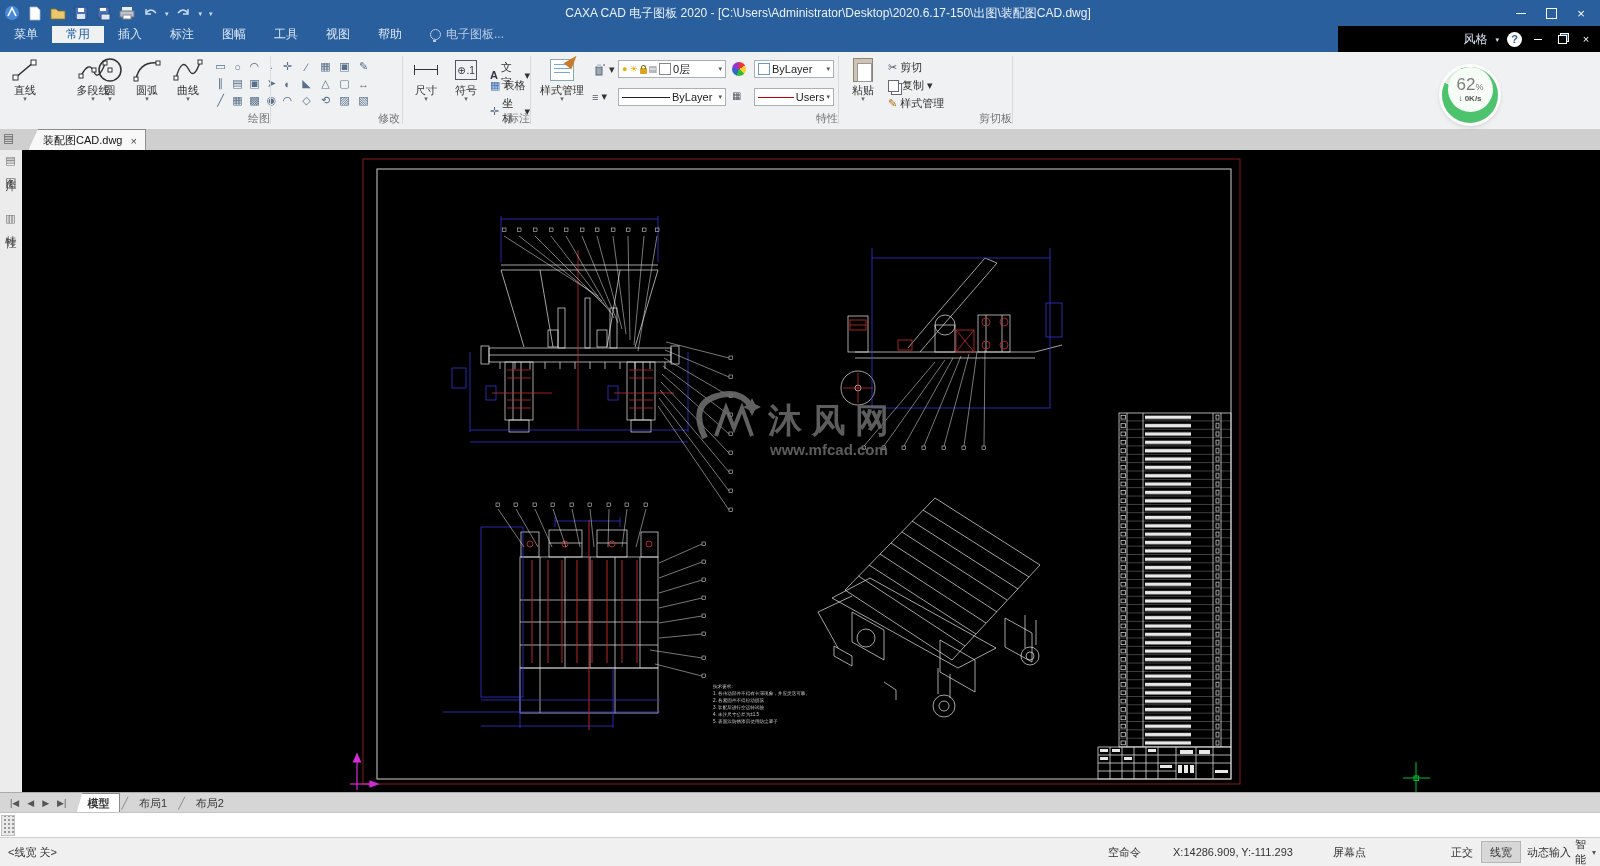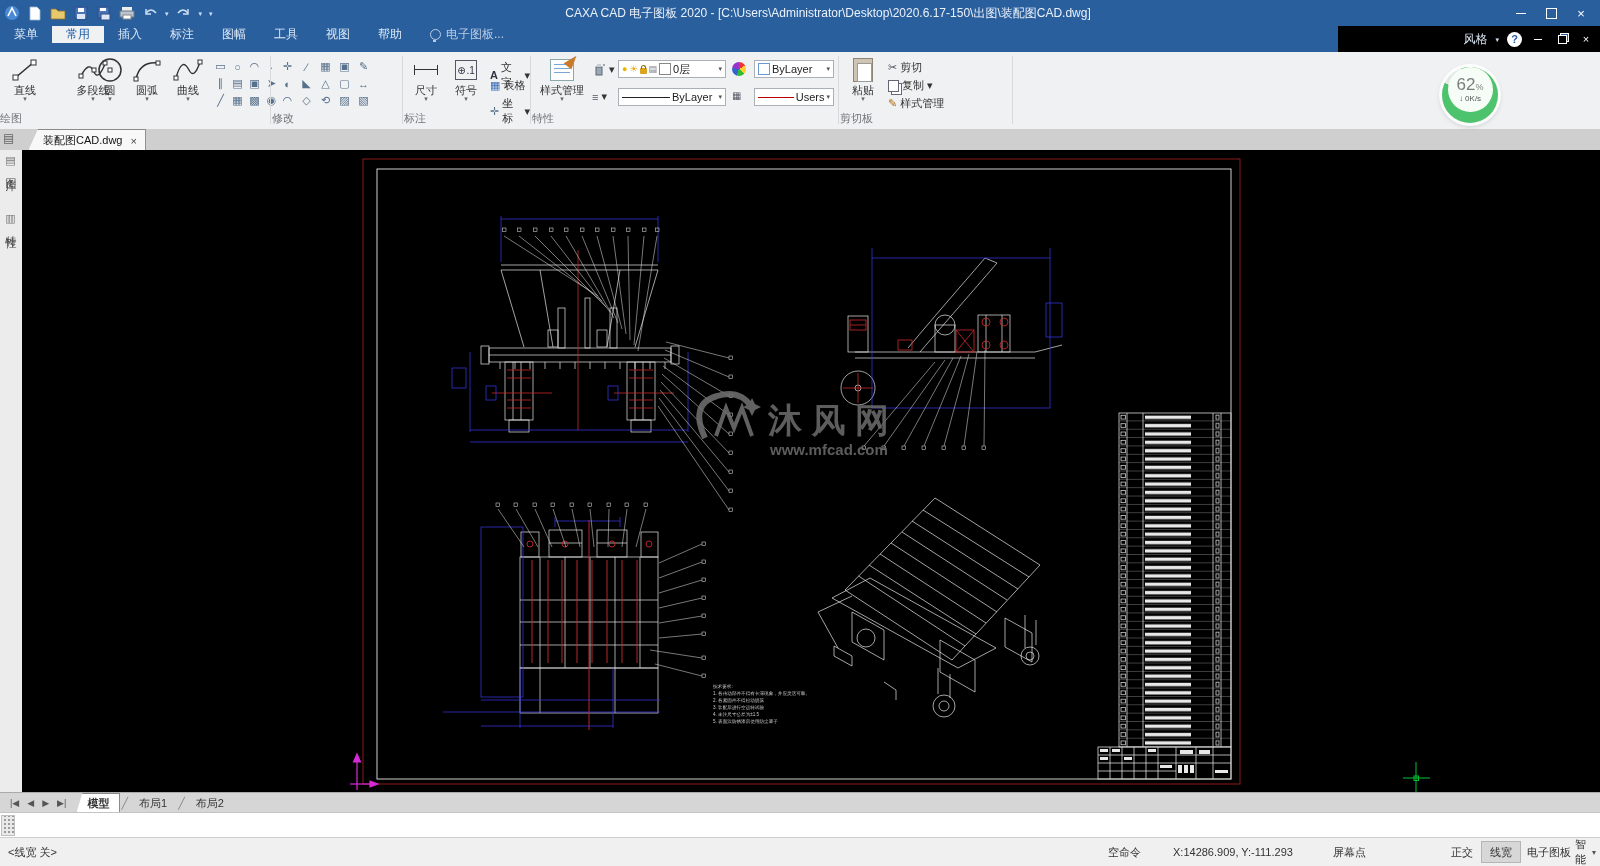--- a/index.html
+++ b/index.html
@@ -28,21 +28,21 @@
   .bulb:after{content:"";position:absolute;left:2px;bottom:-3px;width:3px;height:2px;background:#b9cce4;}
   .tabrow-right{position:absolute;right:6px;top:26px;height:26px;display:flex;align-items:center;gap:8px;color:#dce8f6;font-size:12px;}
   .helpcircle{width:15px;height:15px;border-radius:50%;background:#fff;color:#2a5f9e;font-weight:bold;font-size:11px;
               display:flex;align-items:center;justify-content:center;}
   .docbtn{color:#fff;font-size:11px;display:flex;align-items:center;justify-content:center;width:16px;height:16px;}
   .docbtn .rsq{width:7px;height:7px;border:1px solid #fff;box-shadow:2px -2px 0 -1px #2a5f9e,2px -2px 0 0 #fff;display:block;}
   .docbtn .mn{width:8px;height:1px;background:#fff;display:block;}
   
   .ribbon{left:0;top:52px;width:1600px;height:77px;background:#f0f1f2;border-bottom:1px solid #c3c6c9;}
   .rgroup{position:absolute;top:0;height:76px;}
-  .rglabel{position:absolute;bottom:2px;left:0;right:0;text-align:left;font-size:11px;color:#70757a;}
+  .rglabel{position:absolute;bottom:2px;left:0;right:0;text-align:right;font-size:11px;color:#70757a;}
   .rdivider{position:absolute;top:4px;width:1px;height:68px;background:#d7d9db;}
   .rbtn{position:absolute;display:flex;flex-direction:column;align-items:center;font-size:11px;color:#333;}
   .rbtn .ric{height:28px;display:flex;align-items:center;justify-content:center;}
   .rbtn .rlabel{line-height:12px;}
   .rbtn .caret2{font-size:7px;color:#666;line-height:6px;}
   .sgrid{position:absolute;display:grid;grid-template-columns:repeat(4,17px);grid-auto-rows:17px;}
   .sgrid5{grid-template-columns:repeat(5,19px);}
   .sico{display:flex;align-items:center;justify-content:center;font-size:11px;color:#57708c;}
   .mini-row{position:absolute;display:flex;align-items:center;gap:3px;font-size:11px;color:#333;}
   .combo{background:#fff;border:1px solid #aab0b6;height:18px;display:flex;align-items:center;font-size:11px;color:#222;padding:0 3px;gap:2px;box-sizing:border-box;}
@@ -63,21 +63,21 @@
   .dim-ic{width:22px;height:10px;border-left:1.4px solid #333;border-right:1.4px solid #333;position:relative;}
   .dim-ic:after{content:"";position:absolute;left:0;right:0;top:4px;height:1.4px;background:#333;}
   .sym-ic{width:20px;height:18px;border:1px solid #556;display:flex;align-items:center;font-size:10px;color:#334;justify-content:center;gap:1px;}
   
   .progress{left:1442px;top:67px;width:58px;height:58px;z-index:30;}
   .ring{width:56px;height:56px;border-radius:50%;background:conic-gradient(#4ec36d 0 296deg,#e3eae3 296deg 342deg,#4ec36d 342deg);
         display:flex;align-items:flex-start;justify-content:center;box-shadow:0 0 0 3px rgba(255,255,255,.9),0 2px 6px rgba(0,0,0,.28);}
   .ring-inner{width:45px;height:45px;border-radius:50%;background:#f6fdf6;display:flex;flex-direction:column;align-items:center;justify-content:center;}
   .pct{font-size:17px;color:#7d7d7d;line-height:15px;}
   .pctsign{font-size:9px;color:#7d7d7d;}
-  .speed{font-size:8px;color:#555;font-weight:normal;}
+  .speed{font-size:8px;color:#555;font-weight:bold;}
   
   .doctabbar{left:0;top:129px;width:1600px;height:21px;background:#cfcfcf;border-bottom:1px solid #9a9a9a;}
   .paneltop{position:absolute;left:3px;top:2px;font-size:12px;color:#666;}
   .doctab{position:absolute;left:28px;top:0;height:21px;background:#f8f8f8;border:1px solid #8a8a8a;border-bottom:none;
           display:flex;align-items:center;padding:0 8px 0 14px;font-size:11px;color:#111;gap:8px;
           clip-path:polygon(10px 0,100% 0,100% 100%,0 100%);}
   .doctab .x{color:#444;font-size:11px;}
   
   .sidestrip{left:0;top:150px;width:22px;height:642px;background:#ececec;border-right:1px solid #b9b9b9;}
   .vtab{position:absolute;left:0;width:21px;display:flex;flex-direction:column;align-items:center;gap:2px;color:#444;font-size:11px;}
@@ -836,16 +836,16 @@
   <span class="grip"></span>
 </div>
 
 <div class="abs statusbar">
   <span class="sitem" style="left:8px;">&lt;线宽 关&gt;</span>
   <span class="sitem" style="left:1108px;">空命令</span>
   <span class="sitem" style="left:1173px;">X:14286.909, Y:-111.293</span>
   <span class="sitem" style="left:1333px;">屏幕点</span>
   <span class="sitem toggle" style="left:1443px;">正交</span>
   <span class="sitem toggle pressed" style="left:1481px;">线宽</span>
-  <span class="sitem toggle" style="left:1519px;">电子图板</span>
+  <span class="sitem toggle" style="left:1519px;">动态输入</span>
   <span class="sitem toggle" style="left:1567px;">智能</span>
   <span class="sitem" style="left:1592px;font-size:8px;color:#555;">▾</span>
 </div>
 
 </body></html>

